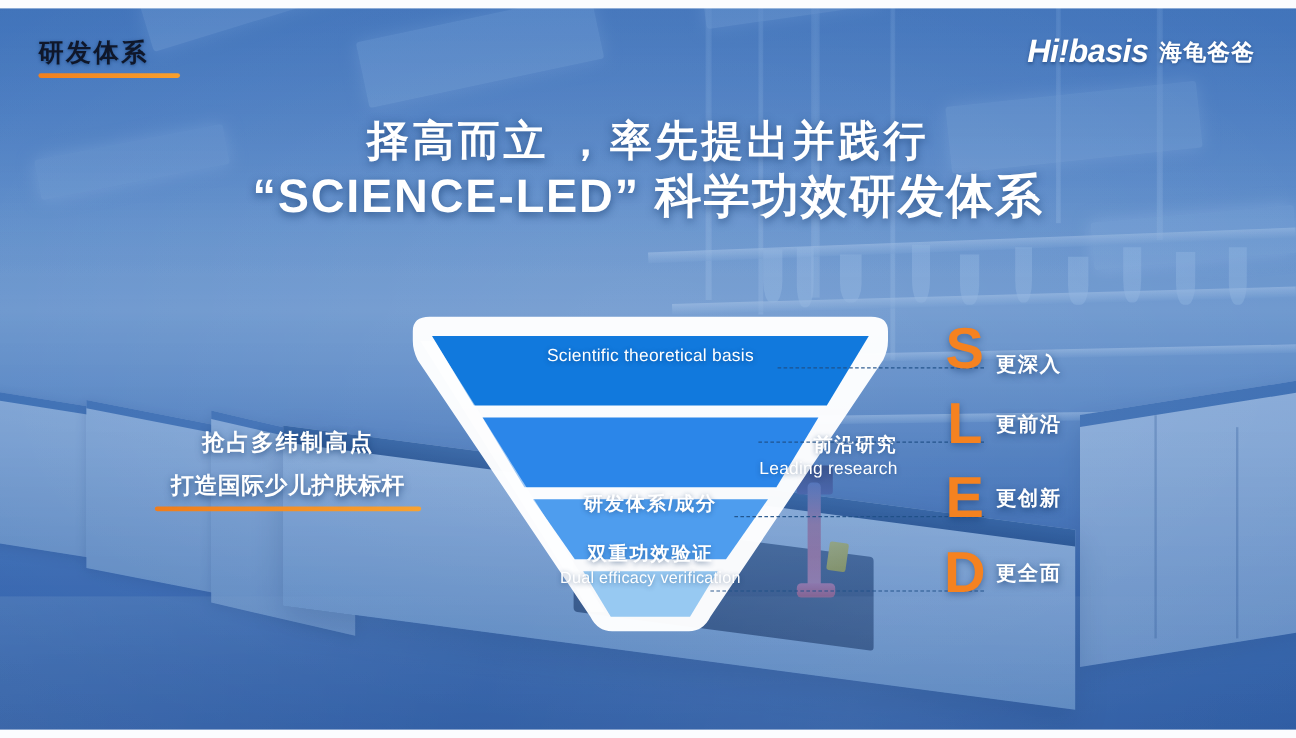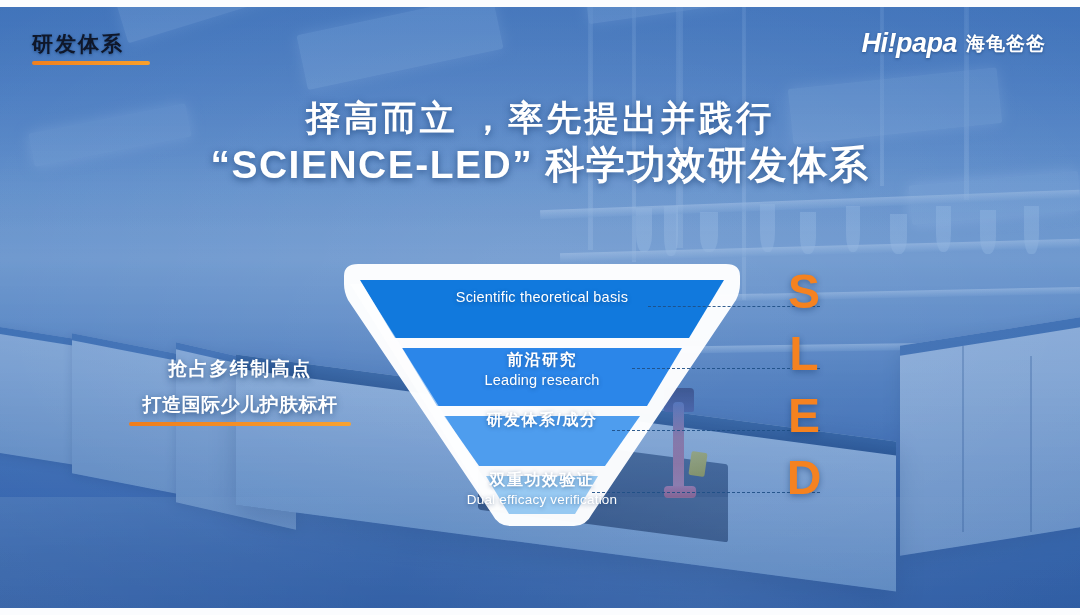--- a/index.html
+++ b/index.html
@@ -175,21 +175,21 @@
                     background:linear-gradient(90deg,#ef7d1c,#f8a231); border-radius:2px; }
 
   
   .funnelWrap { position:absolute; left:336px; top:258px; width:412px; height:276px; }
   .funnelWrap svg { display:block; overflow:visible; }
   .fnlLabel { position:absolute; width:100%; text-align:center; color:#fff;
               text-shadow:0 1px 4px rgba(10,48,100,.45); pointer-events:none; }
   .fnlLabel .cjk { font-size:16px; font-weight:bold; letter-spacing:1.5px; display:block; }
   .fnlLabel .en  { font-size:14.5px; font-weight:normal; letter-spacing:.2px;
                    display:block; margin-top:1px; }
-  .fl1 { top:30px; } .fl2 { top:92px; } .fl3 { top:152px; } .fl4 { top:212px; }
+  .fl1 { top:30px; } .fl2 { top:103px;text-align:right; } .fl3 { top:152px; } .fl4 { top:194px; }
   .fl4 .en { font-size:13.5px; line-height:1.24; }
 
   
   .dashRow { position:absolute; height:0; border-top:1.6px dashed #1e4f86; opacity:.9; }
   .d1 { left:648px; top:306px; width:172px; }
   .d2 { left:632px; top:368px; width:188px; }
   .d3 { left:612px; top:430px; width:208px; }
   .d4 { left:592px; top:492px; width:228px; }
 
   
@@ -277,21 +277,21 @@
   <div class="edge edgeBot"></div>
 
   <div class="content">
 
     <div class="eyebrow">
       <div class="txt">研发体系</div>
       <div class="rule"></div>
     </div>
 
     <div class="logo">
-      <span class="latin">Hi!papa</span>
+      <span class="latin">Hi!basis</span>
       <span class="cjk">海龟爸爸</span>
     </div>
 
     <div class="headline">
       <div class="l1">择高而立 ，率先提出并践行</div>
       <div class="l2">“SCIENCE-LED” 科学功效研发体系</div>
     </div>
 
     <div class="leftStmt">
       <div class="s1">抢占多纬制高点</div>
@@ -338,15 +338,21 @@
     <div class="dashRow d3"></div>
     <div class="dashRow d4"></div>
 
     <div class="sled">
       <div class="ch">S</div>
       <div class="ch">L</div>
       <div class="ch">E</div>
       <div class="ch">D</div>
     </div>
 
+    <div class="benefits">
+      <div class="b b1">更深入</div>
+      <div class="b b2">更前沿</div>
+      <div class="b b3">更创新</div>
+      <div class="b b4">更全面</div>
+    </div>
 
   </div>
 </div>
 
 </body></html>

